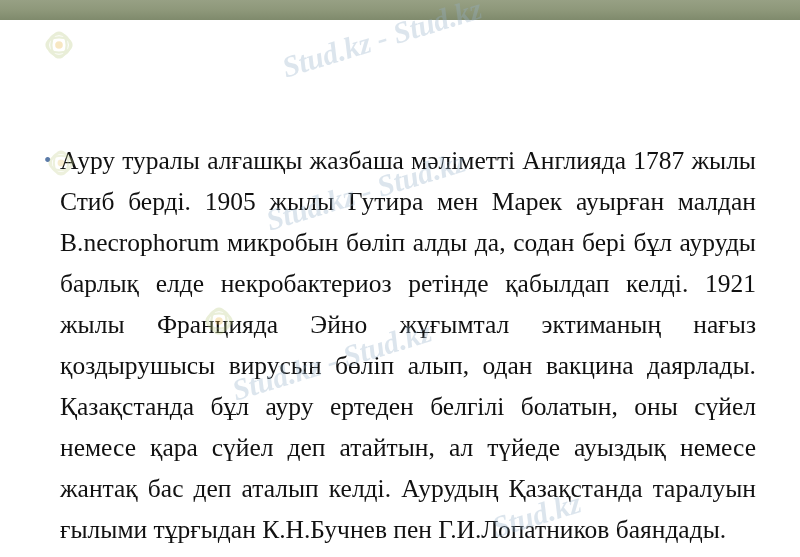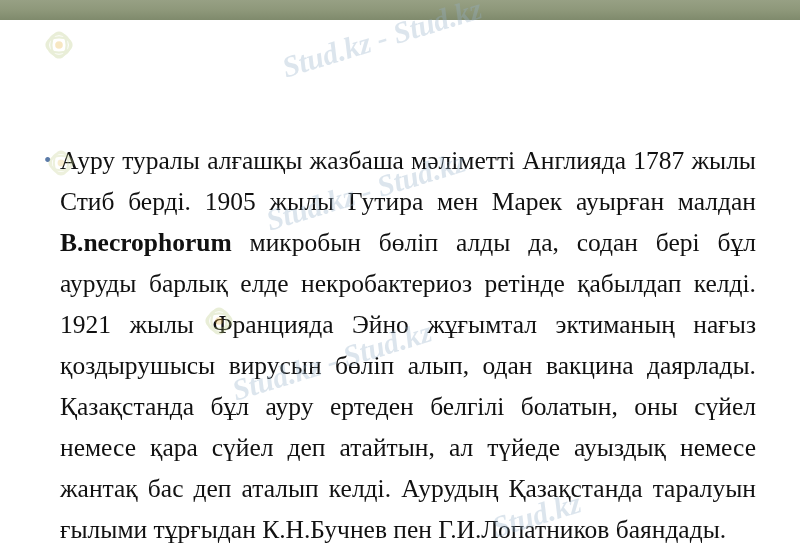--- a/index.html
+++ b/index.html
@@ -93,21 +93,21 @@
     flex: 1 1 auto;
     font-family: "Liberation Serif", serif;
     font-size: 25.5px;
     line-height: 41px;
     color: #111111;
     text-align: justify;
     text-justify: inter-word;
     hyphens: none;
   }
   .bullet-text b {
-    font-weight: bold;
+    font-weight: normal;
   }
 </style>
 </head>
 <body>
 
 <div class="slide">
 
   <div class="top-bar">
     <div class="top-bar-inner"></div>
   </div>

